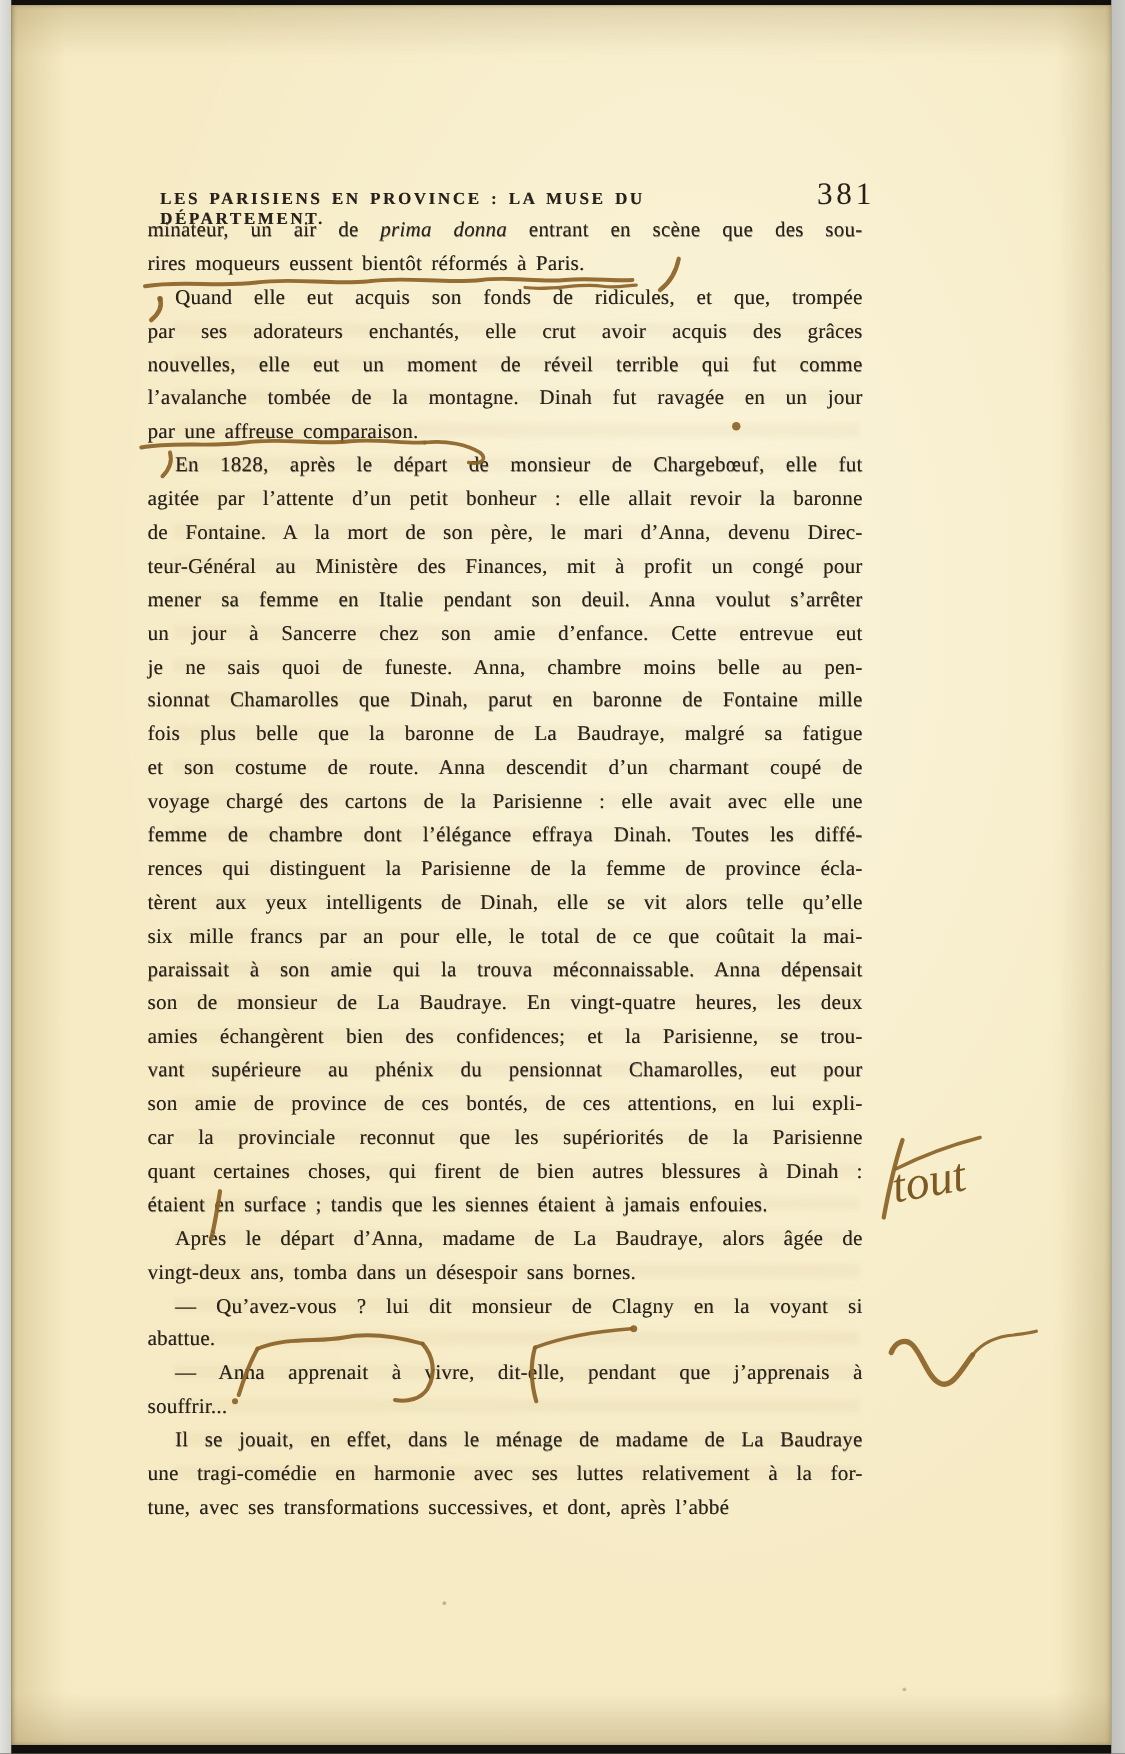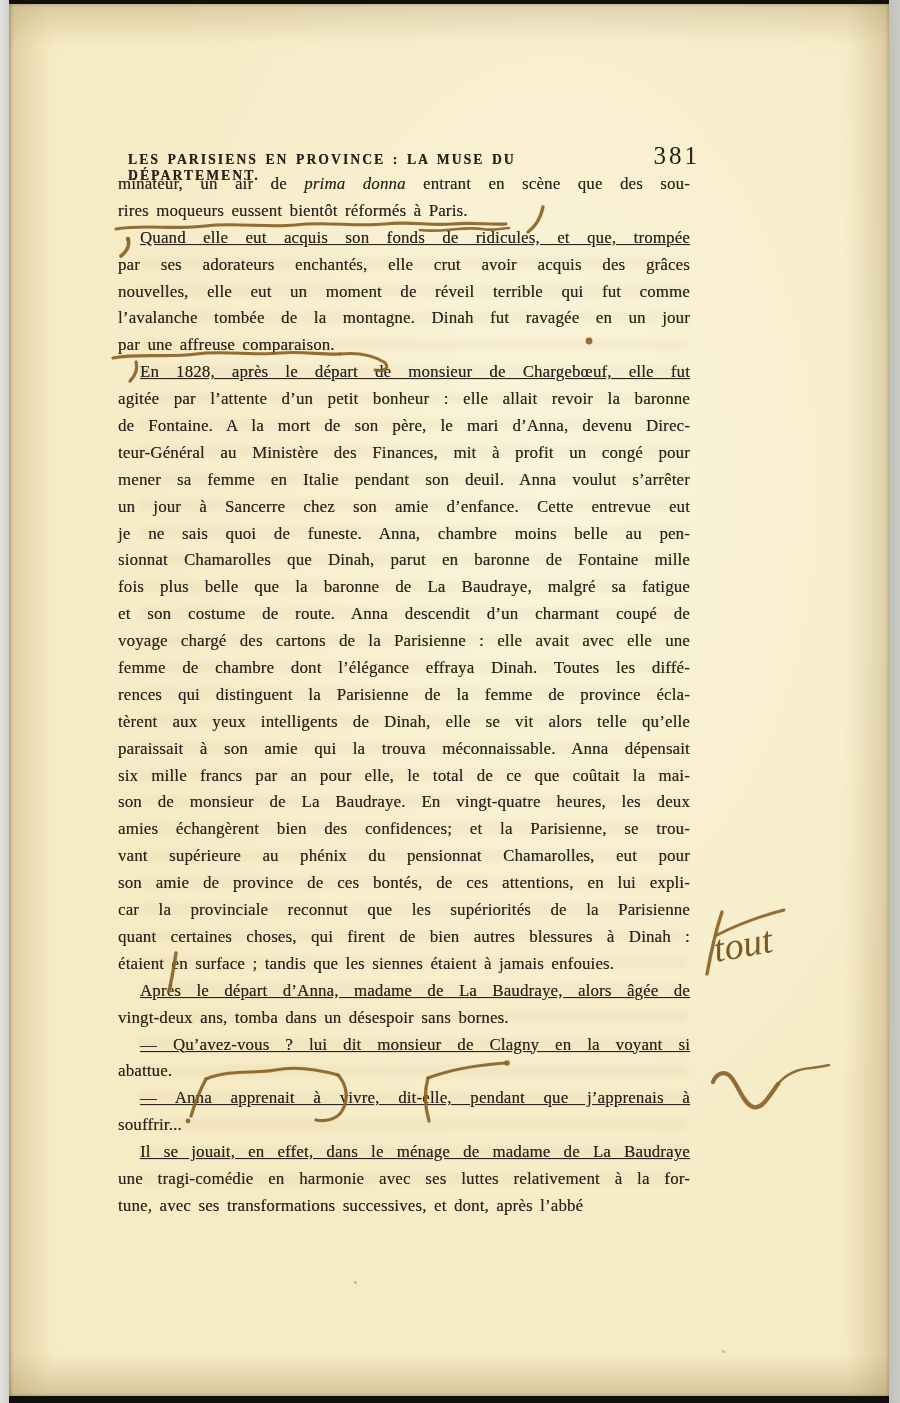--- a/index.html
+++ b/index.html
@@ -51,21 +51,21 @@
   }
   .page-num { font-size:25px; letter-spacing:3px; }
   .text-block {
     position:absolute; left:118px; top:171px; width:572px;
     font-size:16.8px; line-height:26.9px; color:#29221a;
     letter-spacing:0.2px; word-spacing:3px;
     text-shadow:0.3px 0.2px 0 rgba(41,34,26,0.50);
   }
   .line { text-align:justify; text-align-last:justify; height:26.9px; overflow:visible; }
   .line.end { text-align-last:left; }
-  .line.indent { text-indent:22px;text-decoration:underline; }
+  .line.indent { text-indent:22px; }
   .it { font-style:italic; }
   svg.ink {
     position:absolute; left:0; top:0; width:900px; height:1403px;
     pointer-events:none;
   }
   svg.ink path { fill:none; stroke:#8a6226; stroke-linecap:round; stroke-linejoin:round; stroke-opacity:0.92; }
   svg.ink circle { fill:#8a6226; fill-opacity:0.92; }
   svg.ink text { fill:#7d5a22; font-family:"Liberation Serif", serif; font-style:italic; }
 </style>
 </head>
@@ -99,22 +99,22 @@
   <div class="line">mener sa femme en Italie pendant son deuil. Anna voulut s’arrêter</div>
   <div class="line">un jour à Sancerre chez son amie d’enfance. Cette entrevue eut</div>
   <div class="line">je ne sais quoi de funeste. Anna, chambre moins belle au pen-</div>
   <div class="line">sionnat Chamarolles que Dinah, parut en baronne de Fontaine mille</div>
   <div class="line">fois plus belle que la baronne de La Baudraye, malgré sa fatigue</div>
   <div class="line">et son costume de route. Anna descendit d’un charmant coupé de</div>
   <div class="line">voyage chargé des cartons de la Parisienne : elle avait avec elle une</div>
   <div class="line">femme de chambre dont l’élégance effraya Dinah. Toutes les diffé-</div>
   <div class="line">rences qui distinguent la Parisienne de la femme de province écla-</div>
   <div class="line">tèrent aux yeux intelligents de Dinah, elle se vit alors telle qu’elle</div>
+  <div class="line">six mille francs par an pour elle, le total de ce que coûtait la mai-</div>
   <div class="line">paraissait à son amie qui la trouva méconnaissable. Anna dépensait</div>
-  <div class="line">six mille francs par an pour elle, le total de ce que coûtait la mai-</div>
   <div class="line">son de monsieur de La Baudraye. En vingt-quatre heures, les deux</div>
   <div class="line">amies échangèrent bien des confidences; et la Parisienne, se trou-</div>
   <div class="line">vant supérieure au phénix du pensionnat Chamarolles, eut pour</div>
   <div class="line">son amie de province de ces bontés, de ces attentions, en lui expli-</div>
   <div class="line">car la provinciale reconnut que les supériorités de la Parisienne</div>
   <div class="line">quant certaines choses, qui firent de bien autres blessures à Dinah :</div>
   <div class="line end">étaient en surface ; tandis que les siennes étaient à jamais enfouies.</div>
   <div class="line indent">Après le départ d’Anna, madame de La Baudraye, alors âgée de</div>
   <div class="line end">vingt-deux ans, tomba dans un désespoir sans bornes.</div>
   <div class="line indent">— Qu’avez-vous ? lui dit monsieur de Clagny en la voyant si</div>

